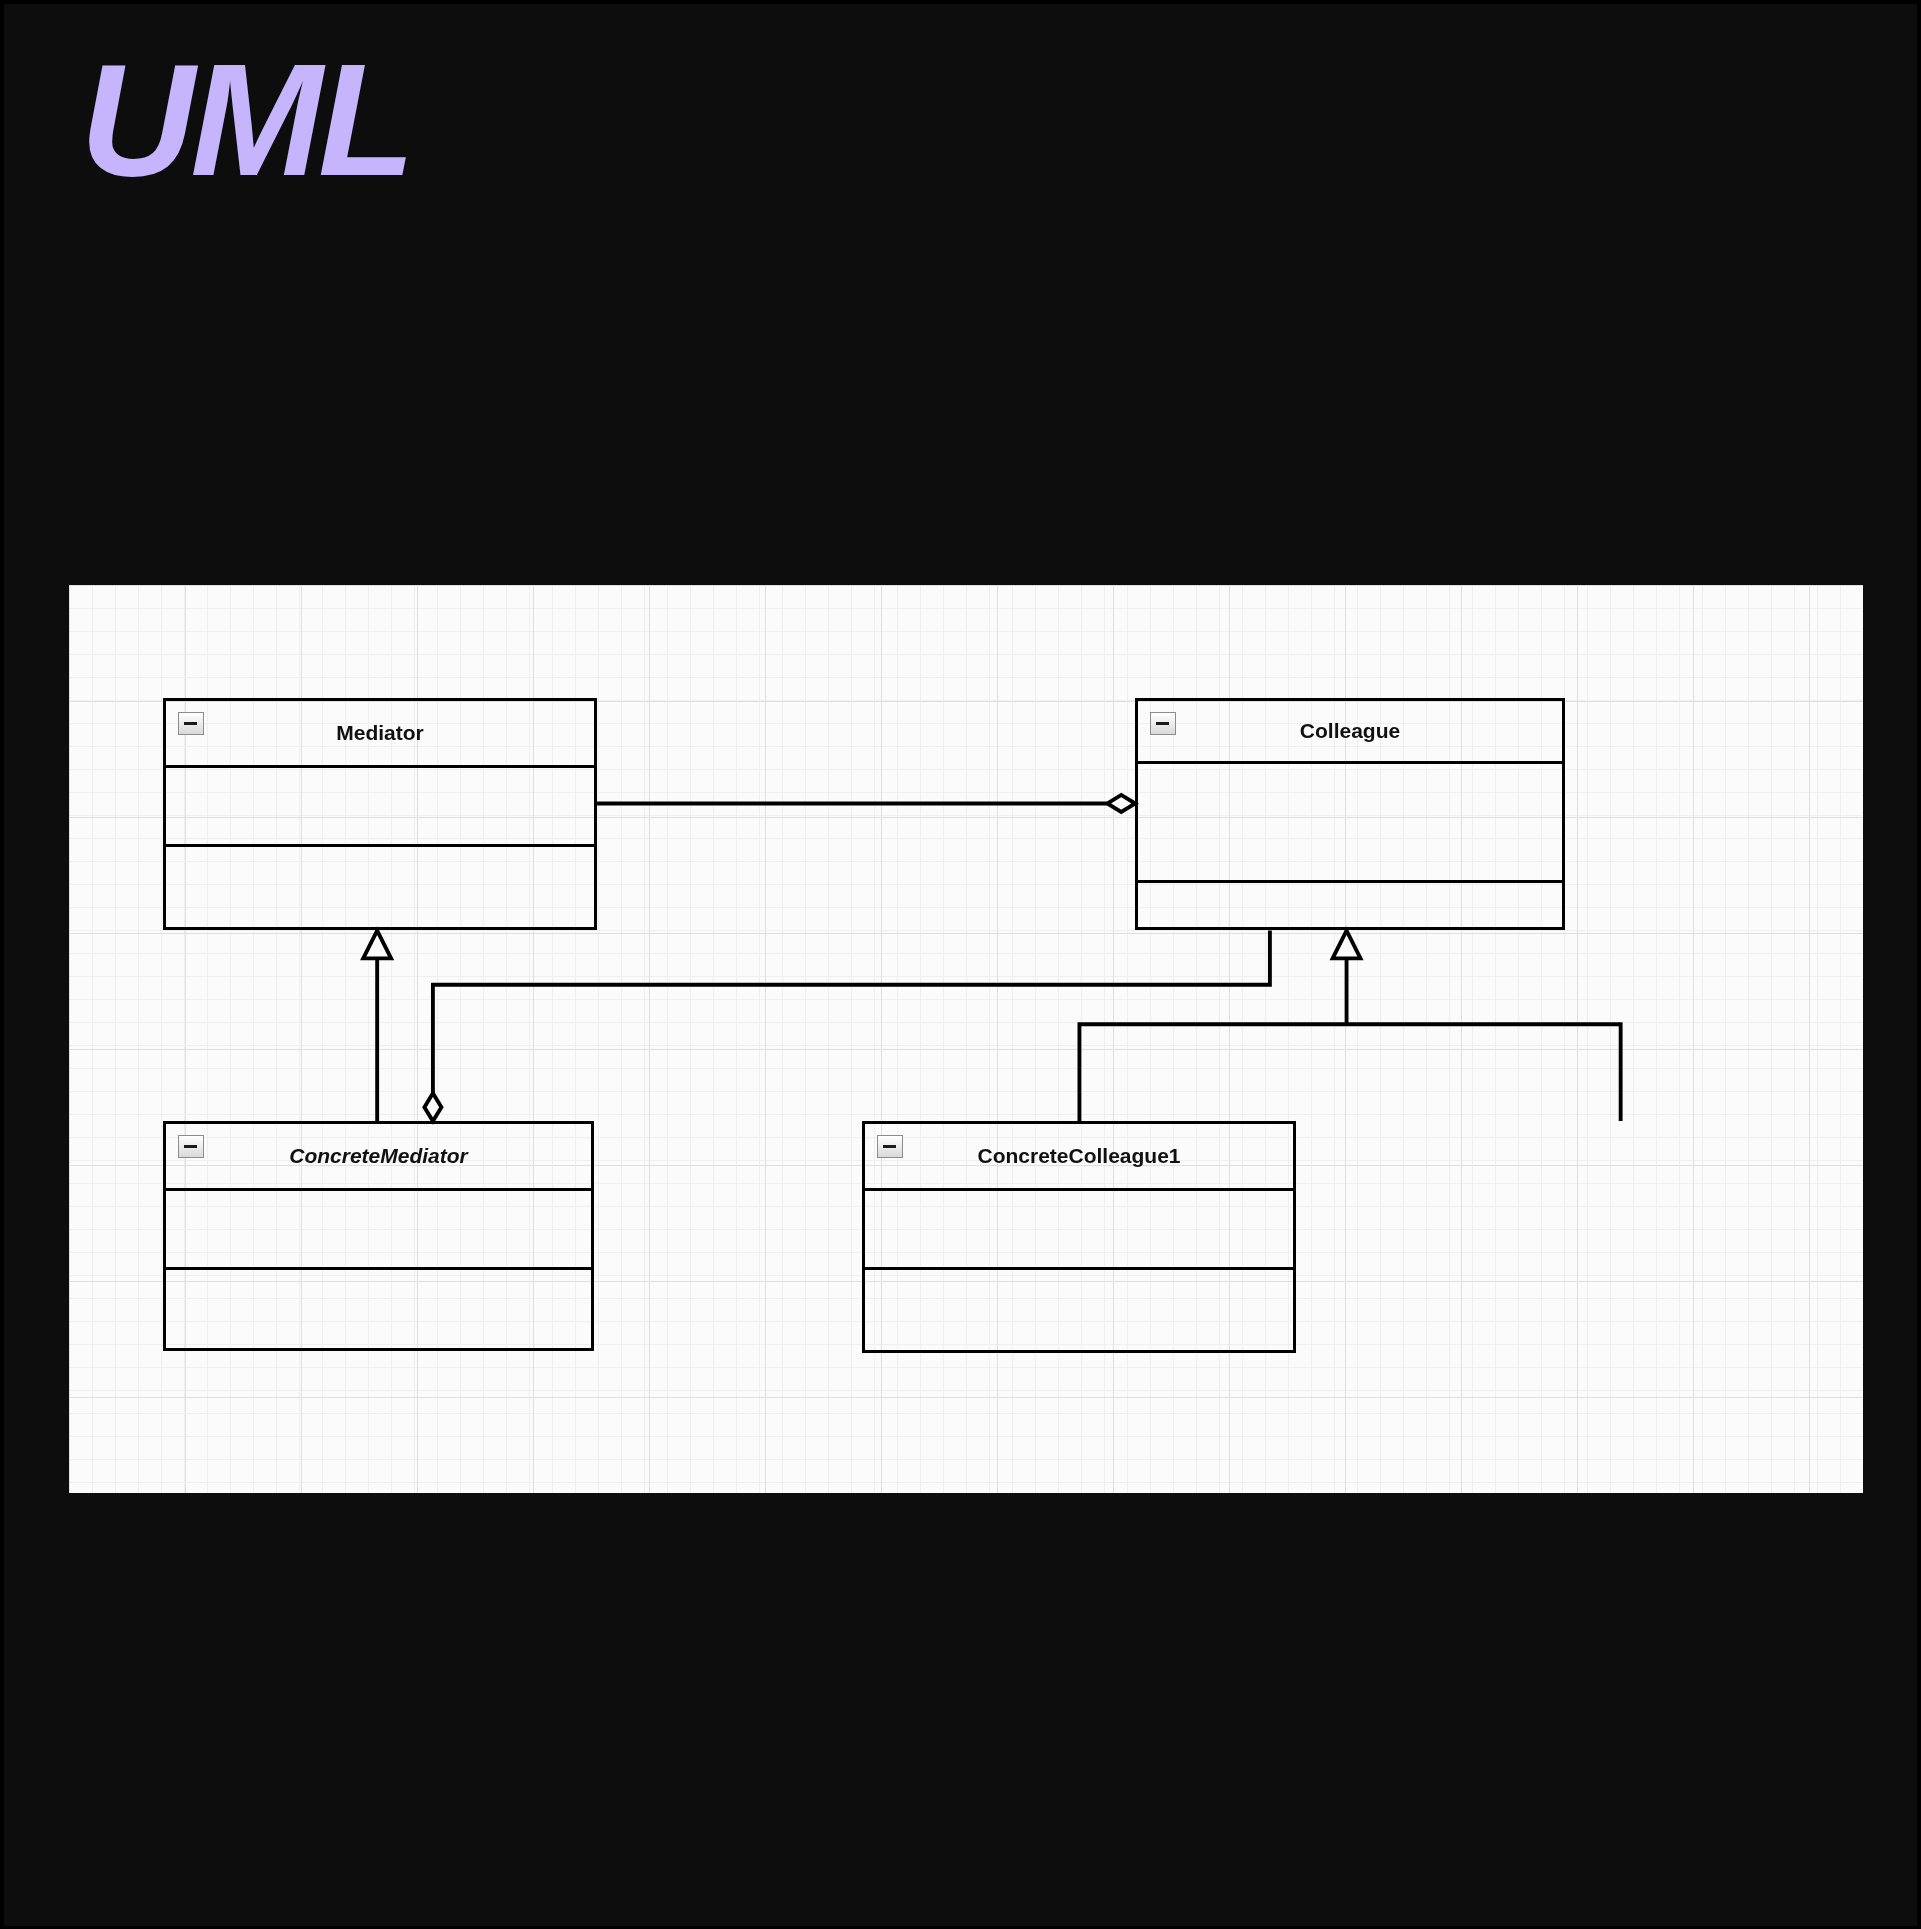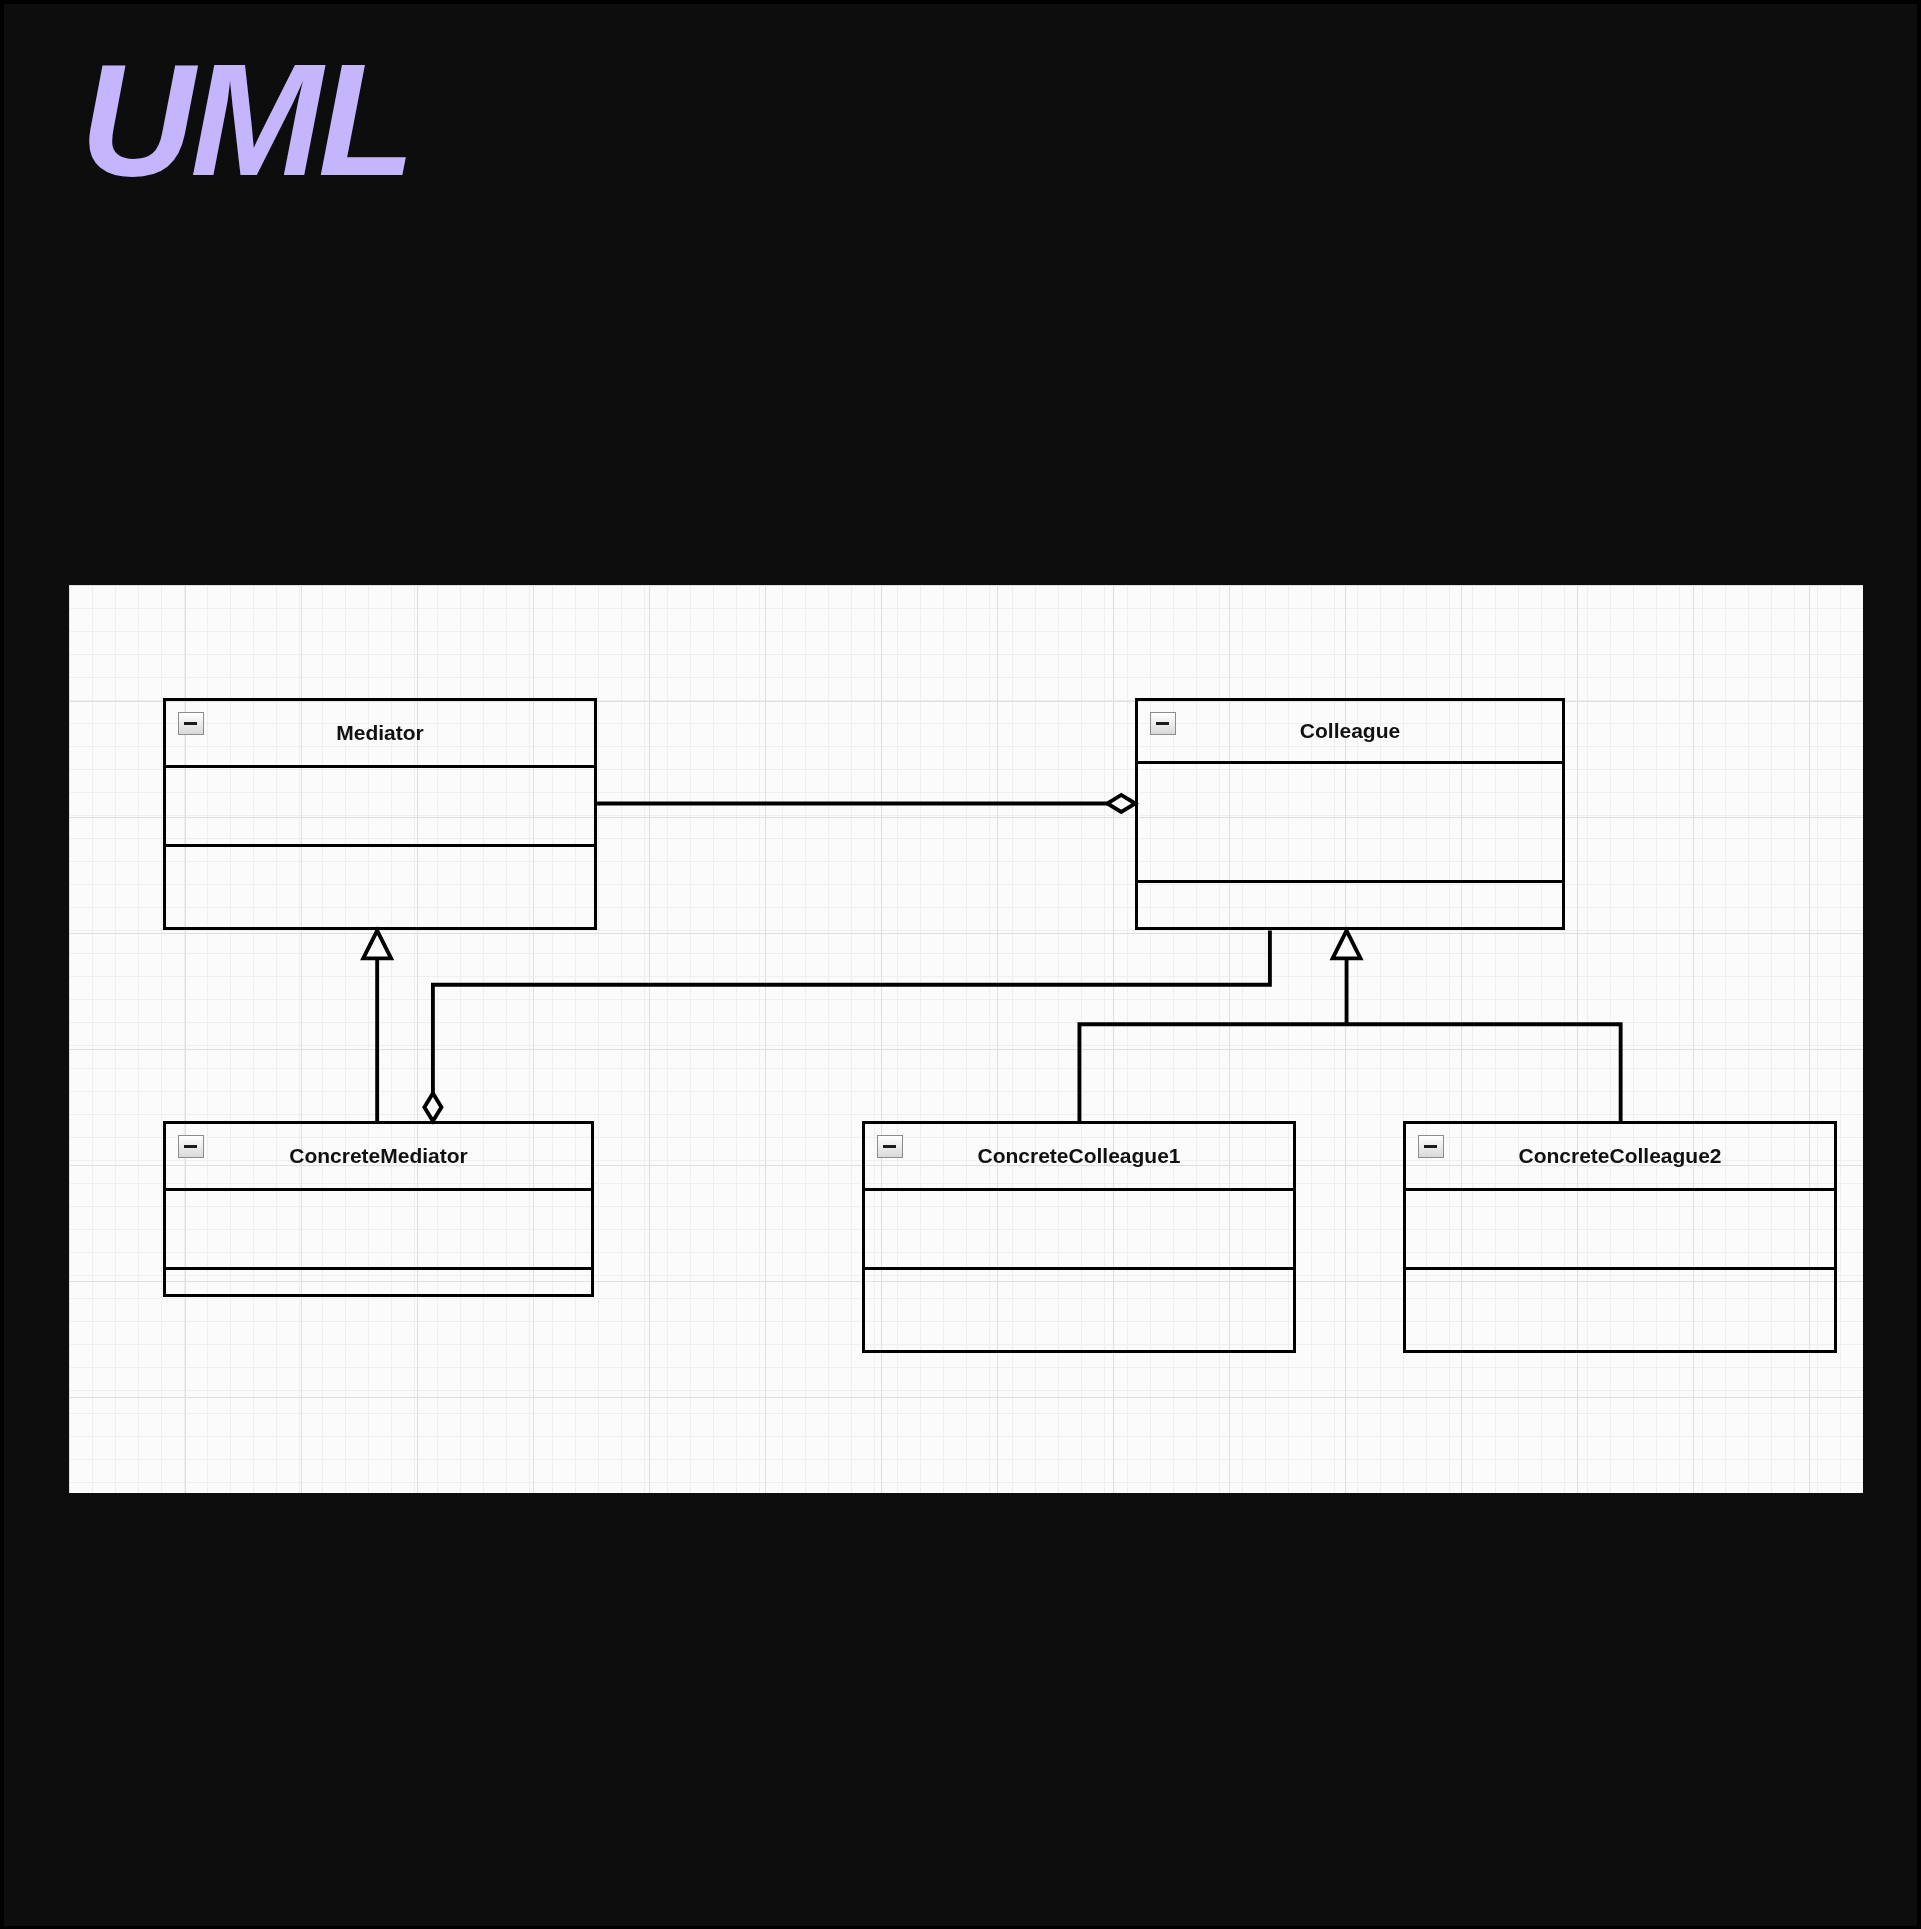--- a/index.html
+++ b/index.html
@@ -78,21 +78,21 @@
     background:linear-gradient(180deg,#ffffff 0%,#d9d9d9 100%);
     border:1.5px solid #8c8c8c;
     display:flex;
     align-items:center;
     justify-content:center;
   }
   .collapse .bar { width:12.4px; height:3.1px; background:#1b1b1b; }
 
   #box-mediator            { left:94px;  top:113px; width:434px; height:232px; }
   #box-colleague           { left:1066px; top:113px; width:430px; height:232px;gap:44px; }
-  #box-concrete-mediator   { left:94px;  top:536px; width:431px; height:176px; }
+  #box-concrete-mediator   { left:94px;  top:536px; width:431px; height:230px;font-style:italic; }
   #box-concrete-colleague-1{ left:793px; top:536px; width:434px; height:232px;text-align:center; }
   #box-concrete-colleague-2{ left:1334px; top:536px; width:434px; height:232px; }
 </style>
 </head>
 <body>
 
 <h1 class="page-title">UML</h1>
 
 <div class="canvas">
 
@@ -157,25 +157,15 @@
     <div class="class-title">
       <span class="collapse">
           <span class="bar"></span>
         </span>
       <span>ConcreteColleague1</span>
     </div>
     <div class="class-attrs"></div>
     <div class="class-ops"></div>
   </div>
 
-  <div class="class-box" id="box-concrete-colleague-2">
-    <div class="class-title">
-      <span class="collapse">
-          <span class="bar"></span>
-        </span>
-      <span>ConcreteColleague2</span>
-    </div>
-    <div class="class-attrs"></div>
-    <div class="class-ops"></div>
-  </div>
 
 </div>
 
 
 </body></html>

